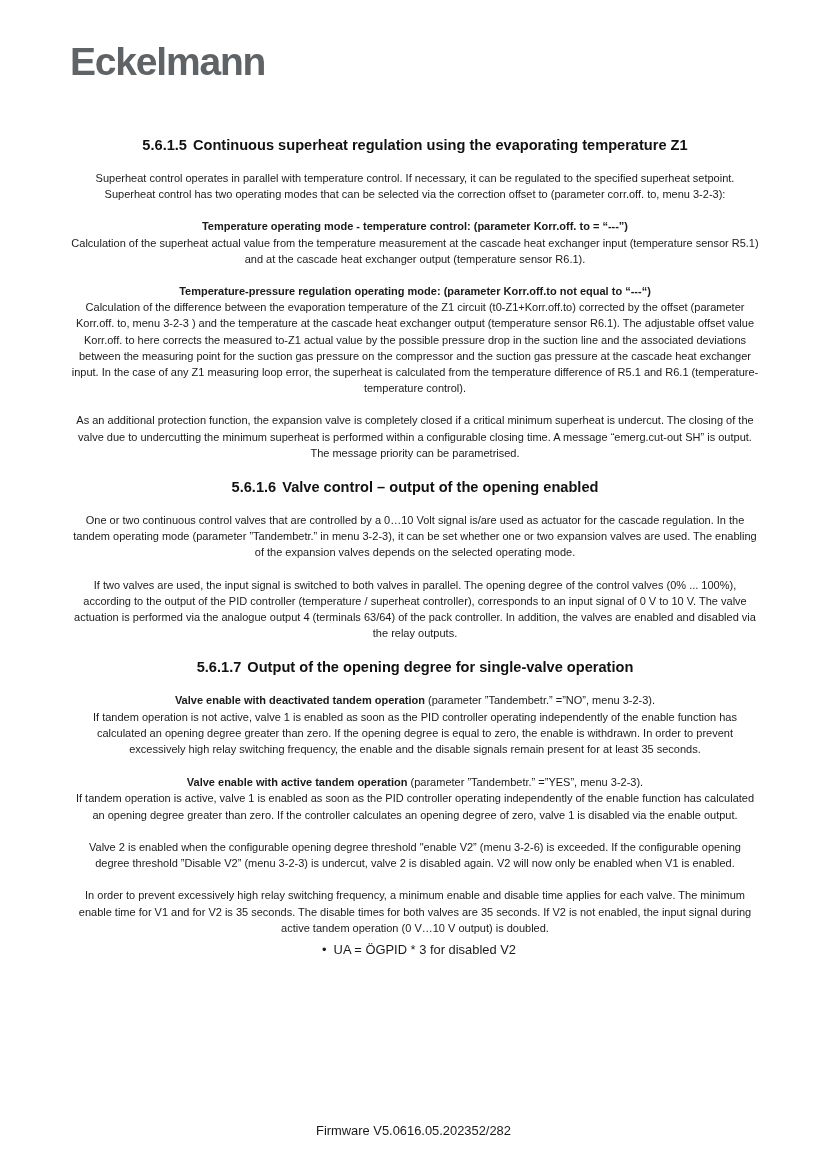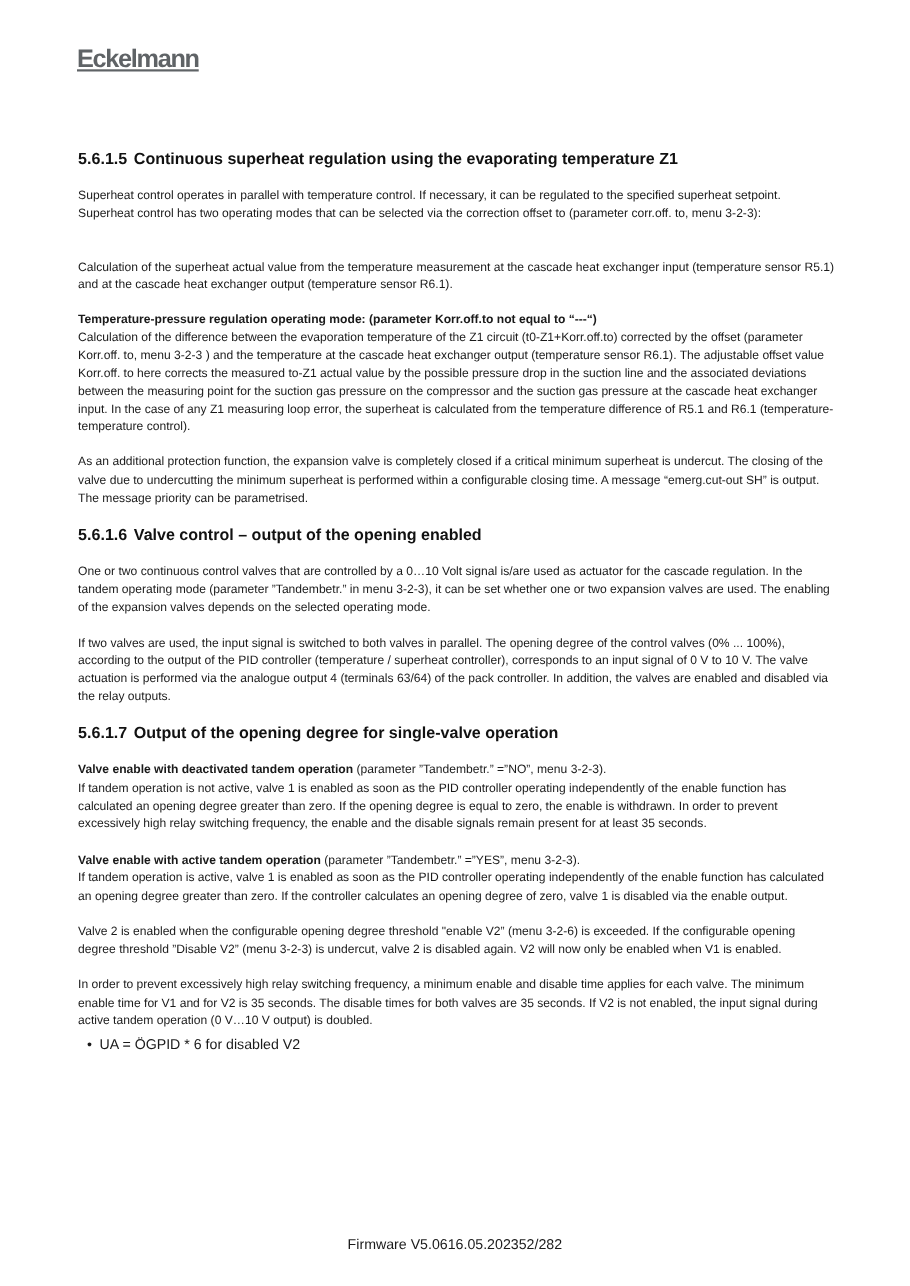--- a/index.html
+++ b/index.html
@@ -1,62 +1,62 @@
 <!DOCTYPE html>
 <html><head>
 <meta charset="utf-8">
 <style>
   html, body { margin: 0; padding: 0; background: #ffffff; }
   body { width: 827px; height: 1169px; position: relative; overflow: hidden;
          font-family: "Liberation Sans", sans-serif; color: #1a1a1a; }
-  .logo { position: absolute; left: 70px; top: 42px; font-size: 23px; font-weight: bold;
-          color: #5f6366; letter-spacing: -1.2px; line-height: 1; text-decoration: underline; }
-  .content { position: absolute; left: 71px; top: 136px; width: 688px; }
+  .logo { position: absolute; left: 70px; top: 42px; font-size: 39px; font-weight: bold;
+          color: #5f6366; letter-spacing: -1.2px; line-height: 1; }
+  .content { position: absolute; left: 71px; top: 136px; width: 688px; text-align: center; }
   h3 { font-size: 14.6px; font-weight: bold; margin: 0 0 14px 0; line-height: 18px; color: #111; }
   h3 .num { margin-right: 6px; }
   p { font-size: 11px; line-height: 16.2px; margin: 16px 0 6px 0; }
   p b { font-weight: bold; }
   .sec { margin-bottom: 17px; }
   ul { margin: 0; padding-left: 8px; list-style: none; font-size: 12.9px; line-height: 16px; }
   ul li::before { content: "•"; margin-right: 7px; }
   .footer { position: absolute; top: 1123px; left: 71px; width: 685px; font-size: 12.9px;
             display: flex; justify-content: center; }
 </style>
 </head>
 <body>
 
 <div class="logo">Eckelmann</div>
 
 <div class="content">
 
   <div class="sec">
     <h3><span class="num">5.6.1.5</span><span>Continuous superheat regulation using the evaporating temperature Z1</span></h3>
     <p>Superheat control operates in parallel with temperature control. If necessary, it can be regulated to the specified superheat setpoint. Superheat control has two operating modes that can be selected via the correction offset to (parameter corr.off. to, menu 3-2-3):</p>
-    <p><br><span>Calculation of the superheat actual value from the temperature measurement at the cascade heat exchanger input (temperature sensor R5.1) and at the cascade heat exchanger output (temperature sensor R6.1).</span></p>
+    <p><b>Temperature operating mode - temperature control: (parameter Korr.off. to = “---”)</b><br><span>Calculation of the superheat actual value from the temperature measurement at the cascade heat exchanger input (temperature sensor R5.1) and at the cascade heat exchanger output (temperature sensor R6.1).</span></p>
     <p><b>Temperature-pressure regulation operating mode: (parameter Korr.off.to not equal to “---“)</b><br><span>Calculation of the difference between the evaporation temperature of the Z1 circuit (t0-Z1+Korr.off.to) corrected by the offset (parameter Korr.off. to, menu 3-2-3 ) and the temperature at the cascade heat exchanger output (temperature sensor R6.1). The adjustable offset value Korr.off. to here corrects the measured to-Z1 actual value by the possible pressure drop in the suction line and the associated deviations between the measuring point for the suction gas pressure on the compressor and the suction gas pressure at the cascade heat exchanger input. In the case of any Z1 measuring loop error, the superheat is calculated from the temperature difference of R5.1 and R6.1 (temperature-temperature control).</span></p>
     <p>As an additional protection function, the expansion valve is completely closed if a critical minimum superheat is undercut. The closing of the valve due to undercutting the minimum superheat is performed within a configurable closing time. A message “emerg.cut-out SH” is output. The message priority can be parametrised.</p>
   </div>
 
   <div class="sec">
     <h3><span class="num">5.6.1.6</span><span>Valve control – output of the opening enabled</span></h3>
     <p>One or two continuous control valves that are controlled by a 0…10 Volt signal is/are used as actuator for the cascade regulation. In the tandem operating mode (parameter ”Tandembetr.” in menu 3-2-3), it can be set whether one or two expansion valves are used. The enabling of the expansion valves depends on the selected operating mode.</p>
     <p>If two valves are used, the input signal is switched to both valves in parallel. The opening degree of the control valves (0% ... 100%), according to the output of the PID controller (temperature / superheat controller), corresponds to an input signal of 0 V to 10 V. The valve actuation is performed via the analogue output 4 (terminals 63/64) of the pack controller. In addition, the valves are enabled and disabled via the relay outputs.</p>
   </div>
 
   <div class="sec">
     <h3><span class="num">5.6.1.7</span><span>Output of the opening degree for single-valve operation</span></h3>
     <p><b>Valve enable with deactivated tandem operation</b><span> (parameter ”Tandembetr.” =”NO”, menu 3-2-3).</span><br><span>If tandem operation is not active, valve 1 is enabled as soon as the PID controller operating independently of the enable function has calculated an opening degree greater than zero. If the opening degree is equal to zero, the enable is withdrawn. In order to prevent excessively high relay switching frequency, the enable and the disable signals remain present for at least 35 seconds.</span></p>
   </div>
 
   <div class="sec">
     <p><b>Valve enable with active tandem operation</b><span> (parameter ”Tandembetr.” =”YES”, menu 3-2-3).</span><br><span>If tandem operation is active, valve 1 is enabled as soon as the PID controller operating independently of the enable function has calculated an opening degree greater than zero. If the controller calculates an opening degree of zero, valve 1 is disabled via the enable output.</span></p>
     <p>Valve 2 is enabled when the configurable opening degree threshold "enable V2” (menu 3-2-6) is exceeded. If the configurable opening degree threshold ”Disable V2” (menu 3-2-3) is undercut, valve 2 is disabled again. V2 will now only be enabled when V1 is enabled.</p>
     <p>In order to prevent excessively high relay switching frequency, a minimum enable and disable time applies for each valve. The minimum enable time for V1 and for V2 is 35 seconds. The disable times for both valves are 35 seconds. If V2 is not enabled, the input signal during active tandem operation (0 V…10 V output) is doubled.</p>
     <ul>
-      <li>UA = ÖGPID * 6 for disabled V2</li>
+      <li>UA = ÖGPID * 3 for disabled V2</li>
     </ul>
   </div>
 
 </div>
 
 <div class="footer">
   <span>Firmware V5.06</span>
   <span>16.05.2023</span>
   <span>52/282</span>
 </div>

